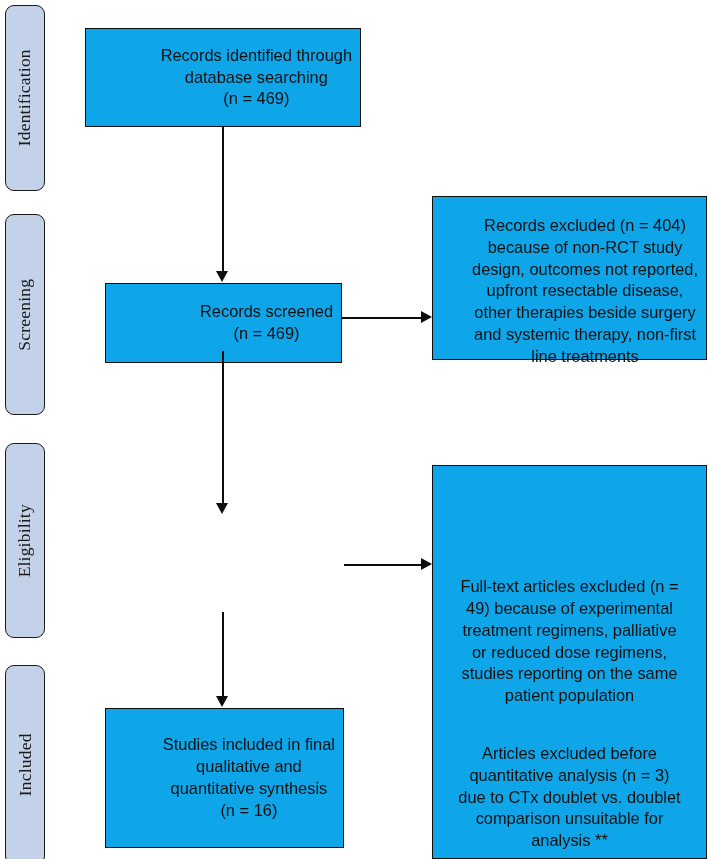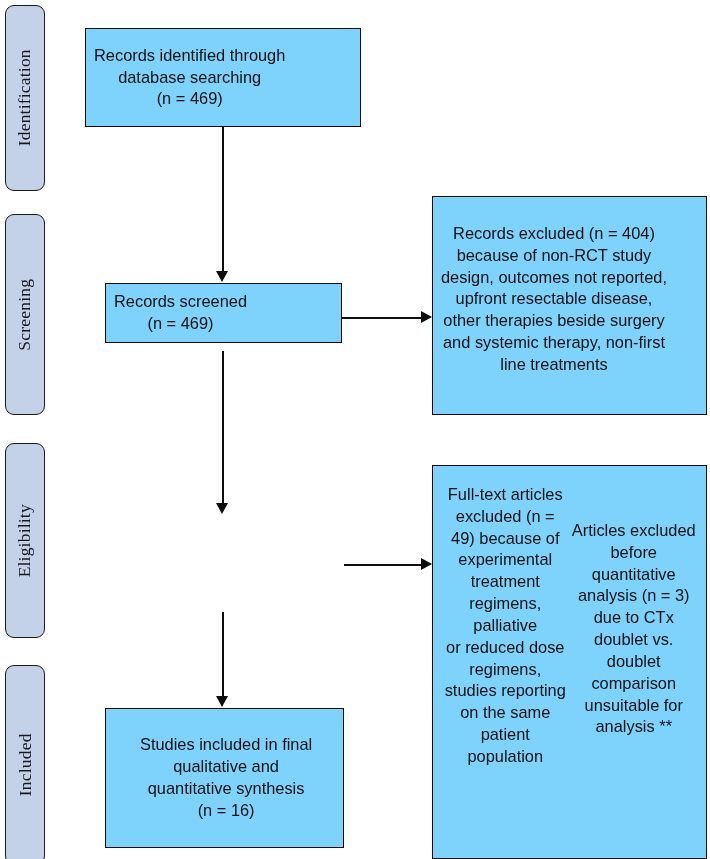--- a/index.html
+++ b/index.html
@@ -47,52 +47,52 @@
   }
   #stage-identification { top: 5px;   height: 186px; }
   #stage-screening      { top: 214px; height: 201px; }
   #stage-eligibility    { top: 443px; height: 195px; }
   #stage-included       { top: 665px; height: 200px; }
 
   
   .flow-box {
     position: absolute;
     box-sizing: border-box;
-    background: #7dd3fc;
+    background: #0ea5e9;
     border: 1.7px solid #0d0d0d;
     display: flex;
     align-items: center;
-    justify-content: flex-start;
+    justify-content: flex-end;
     text-align: center;
     padding: 6px 8px;
   }
   .flow-box .box-text {
     font-size: 16.4px;
     line-height: 1.33;
     color: #111111;
     white-space: pre-line;
   }
 
   
   #box-identified { left: 85px;  top: 28px;  width: 276px; height: 99px; }
-  #box-screened   { left: 105px; top: 283px; width: 237px; height: 60px; }
+  #box-screened   { left: 105px; top: 283px; width: 237px; height: 80px; }
   #box-fulltext   { left: 105px; top: 515px; width: 239px; height: 97px; }
   #box-included   { left: 105px; top: 708px; width: 239px; height: 140px; padding-left: 34px; }
 
   
   #box-records-excluded {
-    left: 432px; top: 196px; width: 275px; height: 219px;
+    left: 432px; top: 196px; width: 275px; height: 164px;
     align-items: flex-start;
-    padding-top: 26px;
+    padding-top: 18px;
   }
   #box-fulltext-excluded {
     left: 432px; top: 465px; width: 275px; height: 394px;
     align-items: flex-start;
     padding-top: 18px;
-    flex-direction: row;
+    flex-direction: column;
   }
   #box-fulltext-excluded .box-text { width: 100%; }
   #box-fulltext-excluded .box-text.second { margin-top: 36px; }
 
   
   .conn {
     position: absolute;
     background: #0d0d0d;
   }
   .conn-v { width: 1.7px; }

